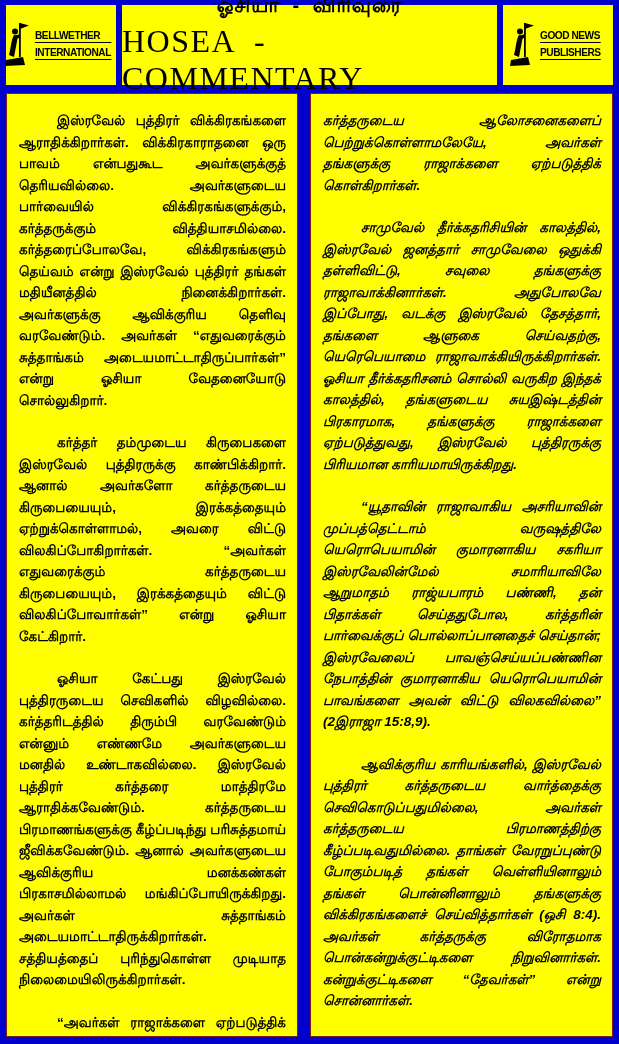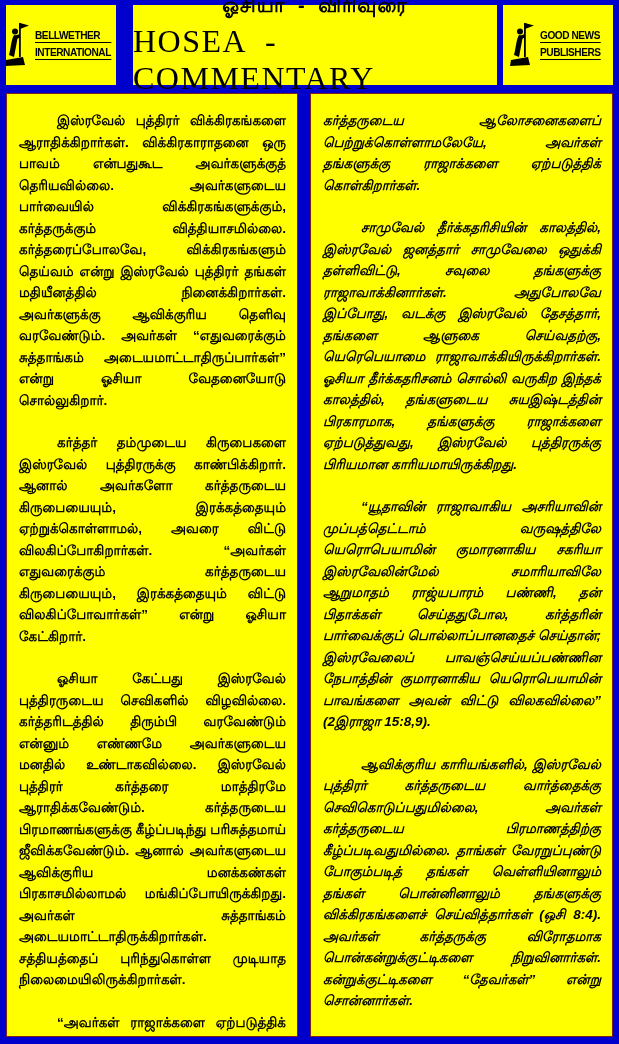--- a/index.html
+++ b/index.html
@@ -44,21 +44,20 @@
     white-space:nowrap;
     transform:scaleX(0.92);
     transform-origin:left;
   }
   .title-box{
     box-sizing:border-box;
     flex:1 1 auto;
     background:var(--panel,#FFFF00);
     display:flex;flex-direction:column;align-items:center;justify-content:center;
     gap:4px;
-    margin-left:11px;
   }
   .title-tamil{
     font-weight:bold;
     font-size:20px;
     color:#000;
     letter-spacing:1px;
     word-spacing:6px;
   }
   .title-english{
     font-family:"Liberation Serif",serif;

